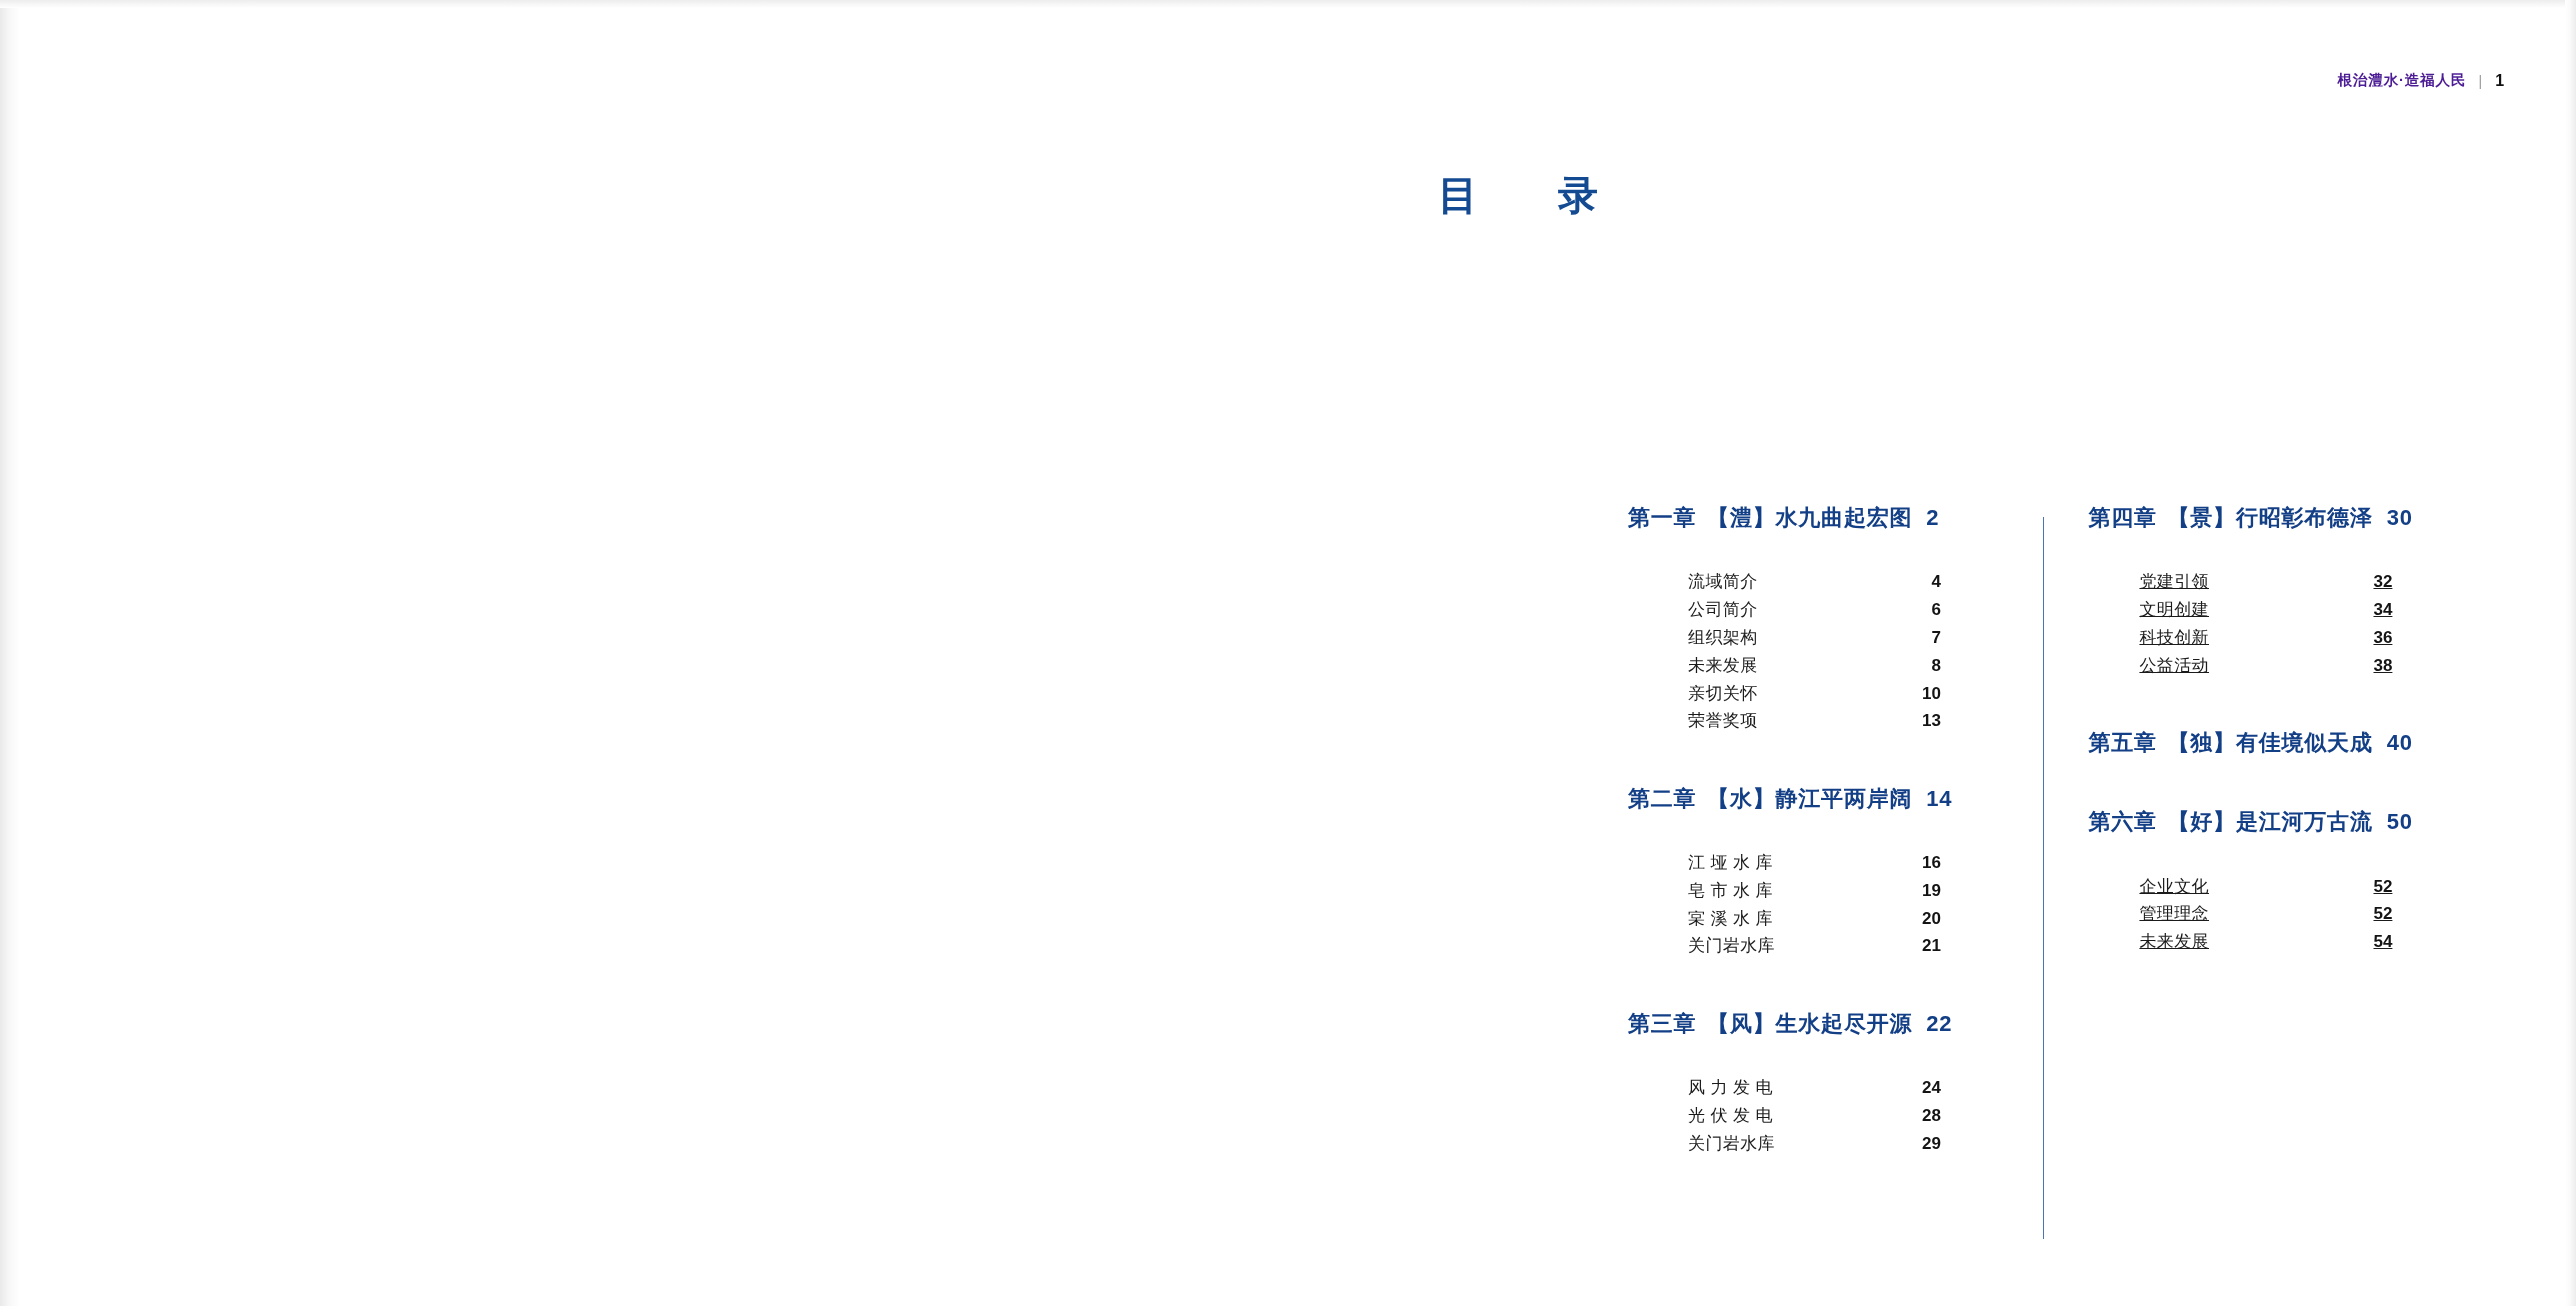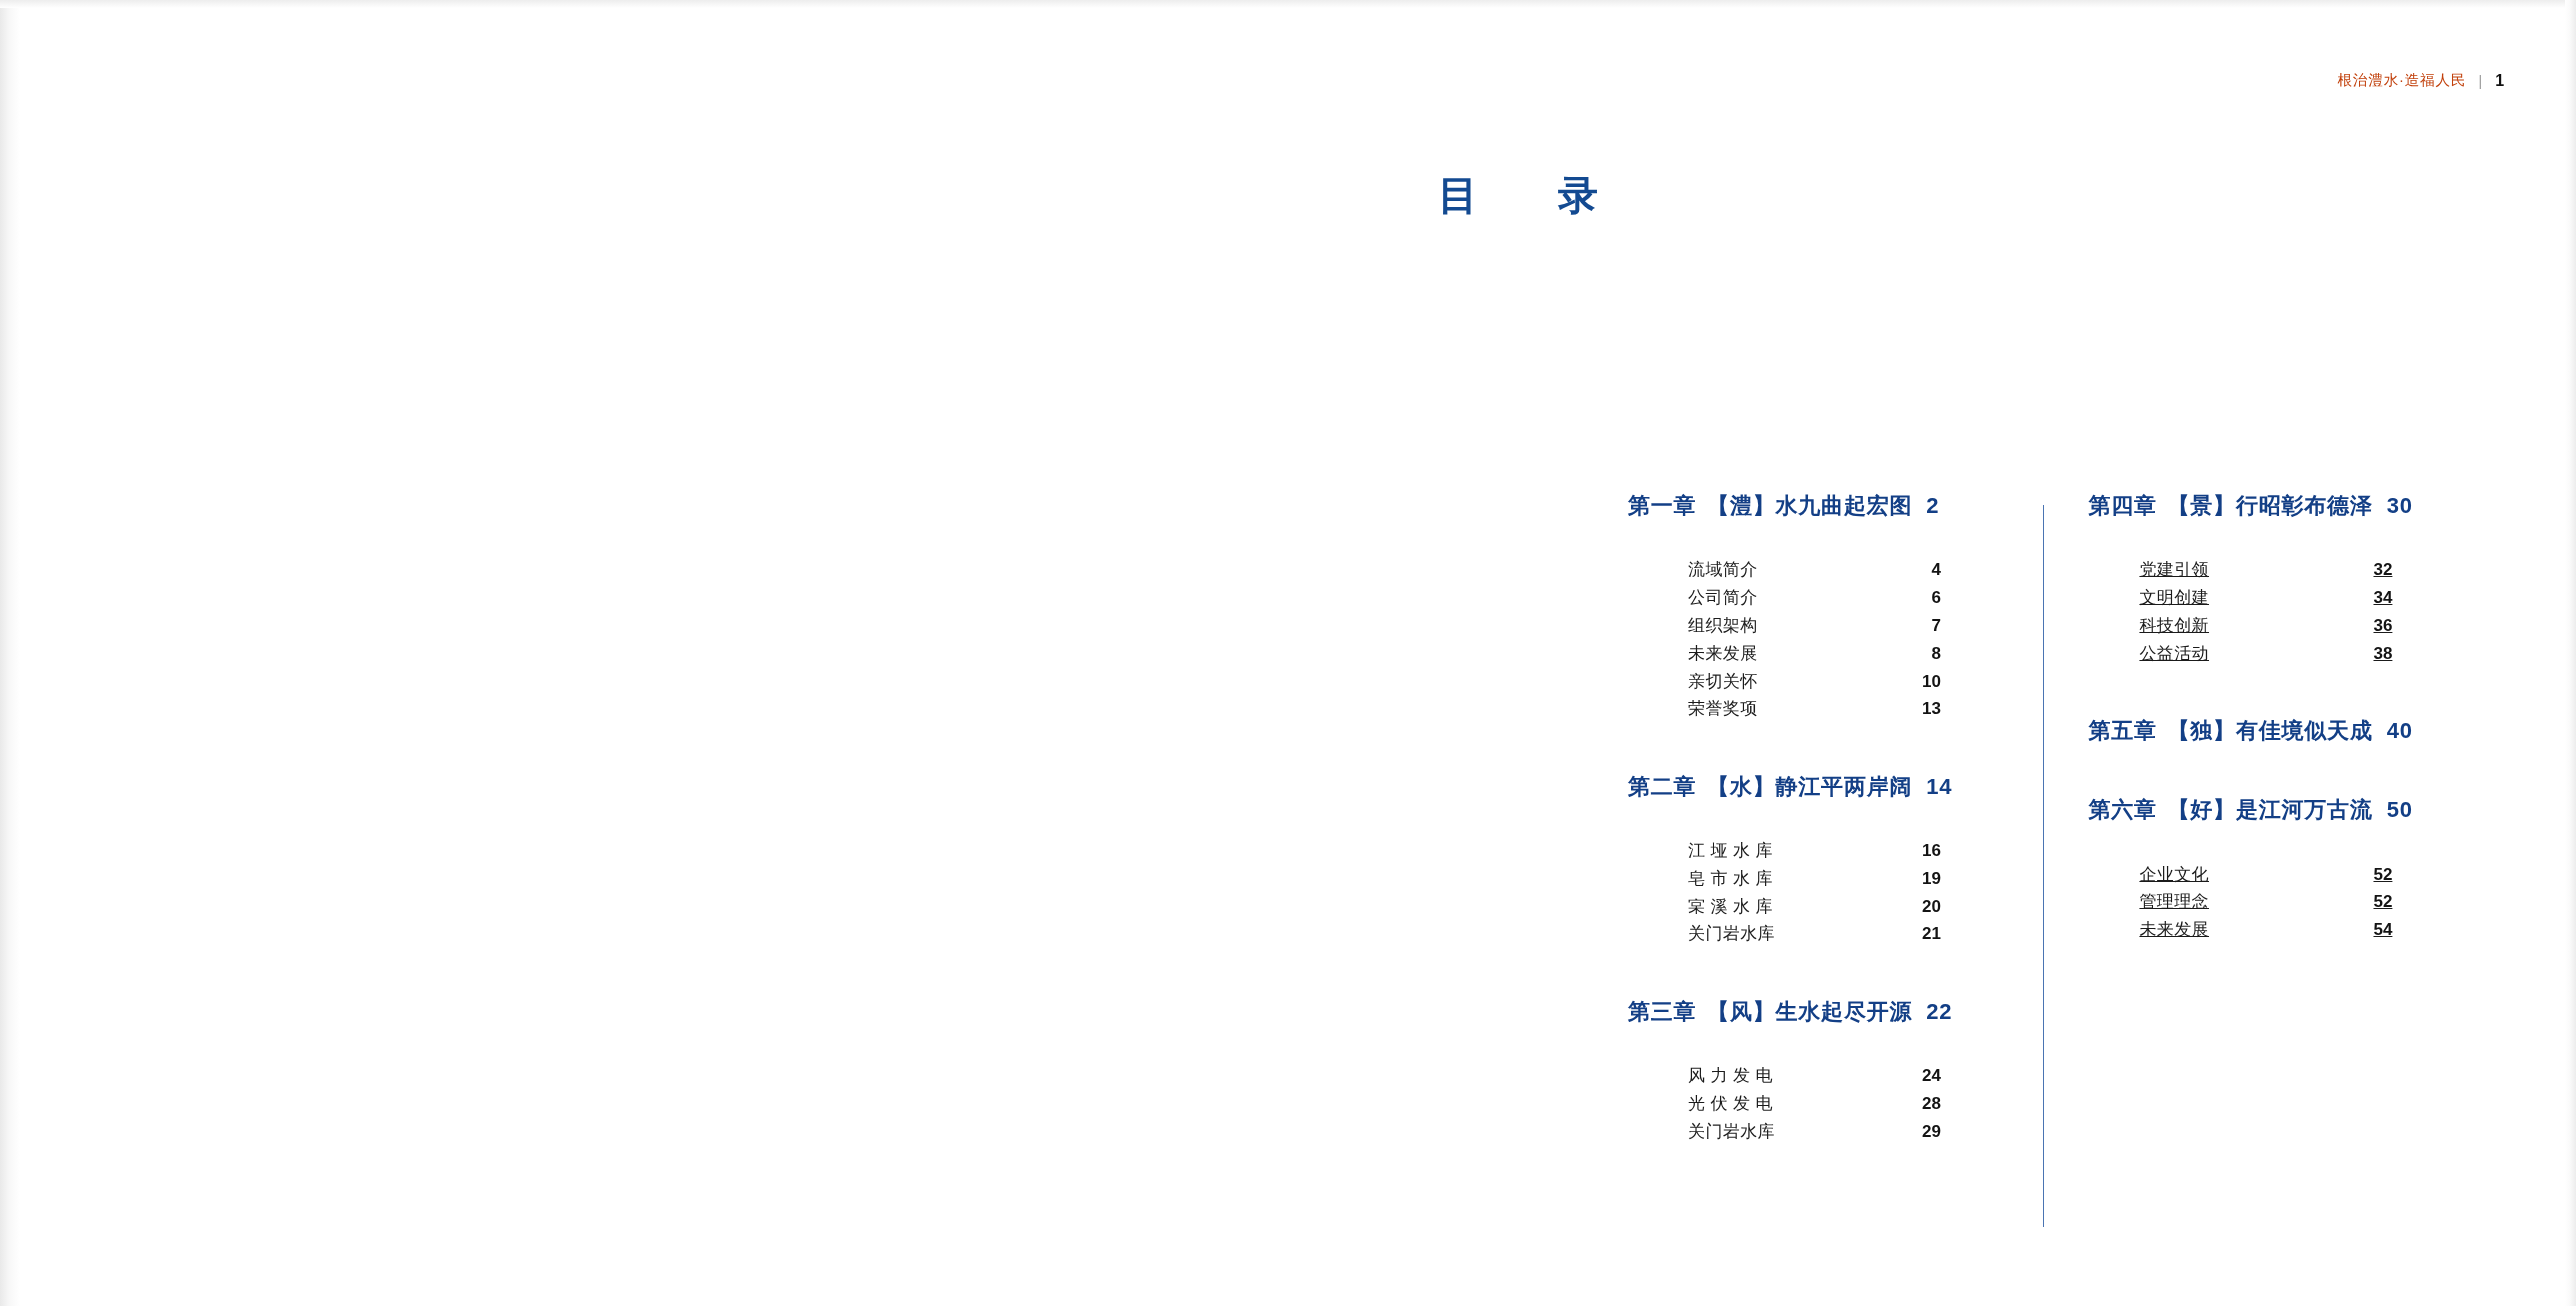--- a/index.html
+++ b/index.html
@@ -48,22 +48,22 @@
     top: 71px;
     display: flex;
     align-items: center;
     gap: 12.3px;
     color: #1c1c1c;
     font-size: 14.6px;
     letter-spacing: 0.8px;
     white-space: nowrap;
   }
   .running-header .rh-title {
-    font-weight: 400;
-    color: #c2410c;
+    font-weight: 700;
+    color: #4c1d95;
   }
   .running-header .rh-sep {
     color: #999;
     font-size: 14px;
   }
   .running-header .rh-page {
     font-weight: 700;
     color: #111;
     font-size: 16px;
   }
@@ -78,21 +78,21 @@
     font-weight: 700;
     letter-spacing: 20px;
     line-height: 1;
     font-family: "DejaVu Sans", "Liberation Sans", sans-serif;
   }
 
   
   .toc {
     position: absolute;
     left: 1628px;
-    top: 491px;
+    top: 503px;
     width: 875px;
     display: flex;
     flex-direction: row;
     align-items: flex-start;
     text-align: right;
   }
   .toc-col {
     width: 415px;
     position: relative;
   }

